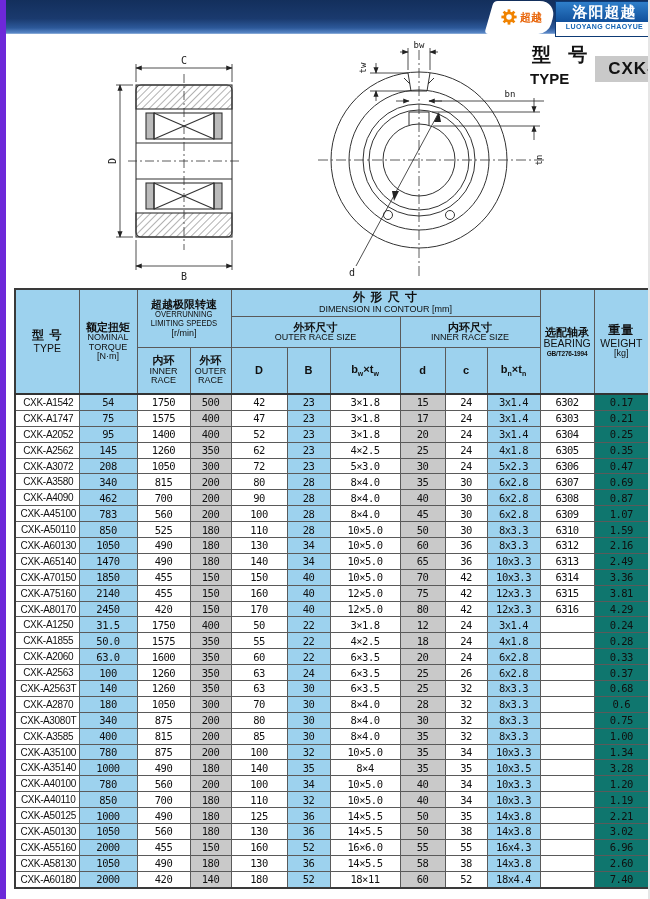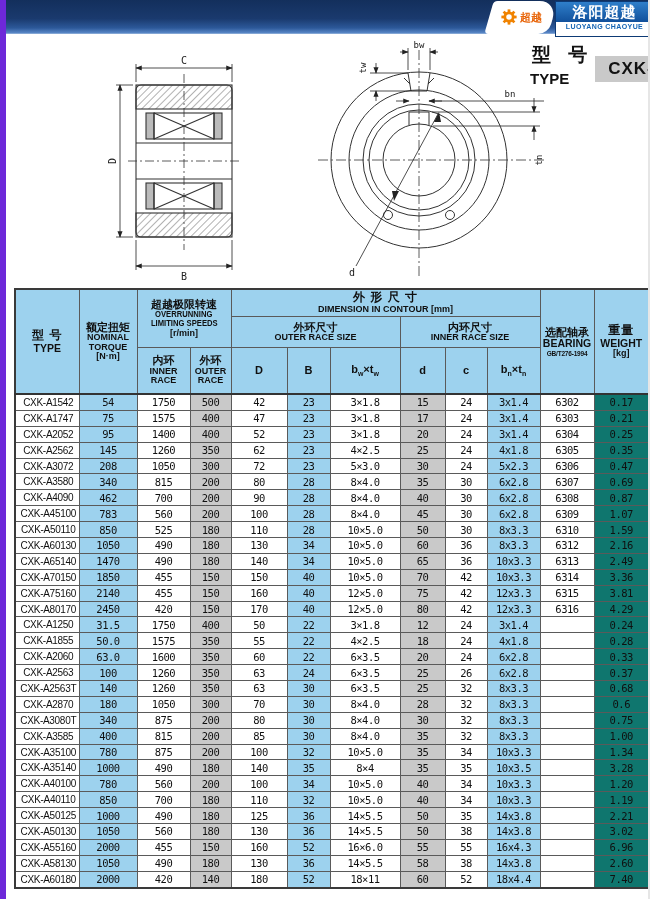--- a/index.html
+++ b/index.html
@@ -28,21 +28,21 @@
   svg text{font-family:"DejaVu Sans Mono","Liberation Mono",monospace;fill:#222;}
   
   table.spec{position:absolute;left:8px;top:288px;width:634px;border-collapse:collapse;table-layout:fixed;
              border:2px solid #3a3a3a;}
   .spec th,.spec td{border:1px solid #5a5a5a;padding:0;margin:0;text-align:center;vertical-align:middle;color:#101010;overflow:hidden;}
   .spec thead{border-bottom:2px solid #333;}
   .spec thead th{background:#9dd2ee;font-weight:bold;}
   .h1{height:27px;}.h2{height:31px;padding-left:8px;}.h3{height:47px;}
   .cjk{font-size:12px;letter-spacing:1px;line-height:1.15;white-space:nowrap;}
   .cjk-sm{font-size:11px;letter-spacing:0px;line-height:1.1;white-space:nowrap;}
-  .en{font-size:9px;font-weight:bold;line-height:1.08;white-space:nowrap;}
+  .en{font-size:9px;font-weight:normal;line-height:1.08;white-space:nowrap;}
   .en-lg{font-size:10.5px;}
   .cond{display:inline-block;transform:scaleX(.85);transform-origin:50% 50%;white-space:nowrap;}
   .std{font-size:6.5px;font-weight:bold;letter-spacing:-0.2px;}
   .sym{font-size:11px;font-weight:bold;}
   .sym sub{font-size:7px;}
   .spec tbody td{height:14.9px;font-family:"DejaVu Sans Mono","Liberation Mono",monospace;
                  font-size:10.5px;letter-spacing:-0.5px;}
   .spec tbody td.t{font-family:"Liberation Sans",sans-serif;font-size:10px;letter-spacing:-0.3px;text-align:center;padding-left:2px;}
   .c-white{background:#ffffff;}
   .c-blue{background:#9dd2ee;}

